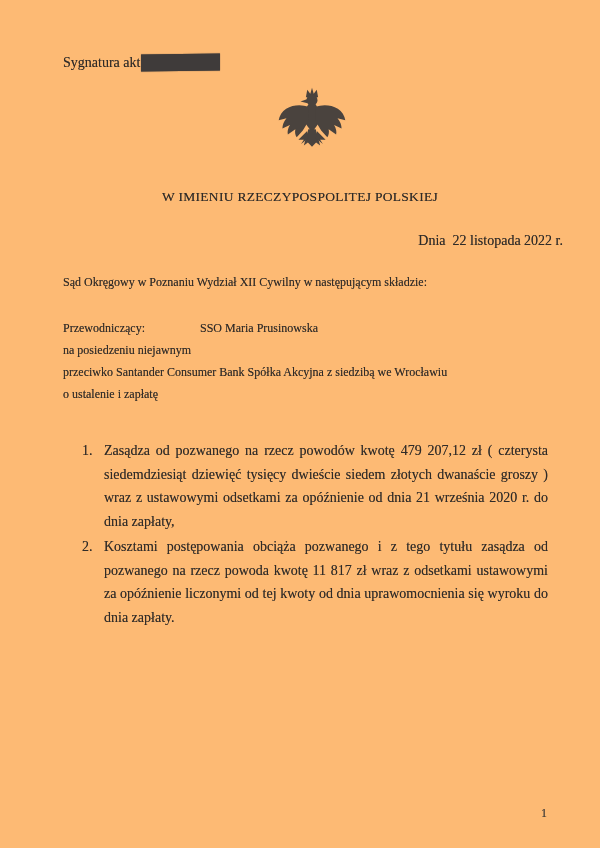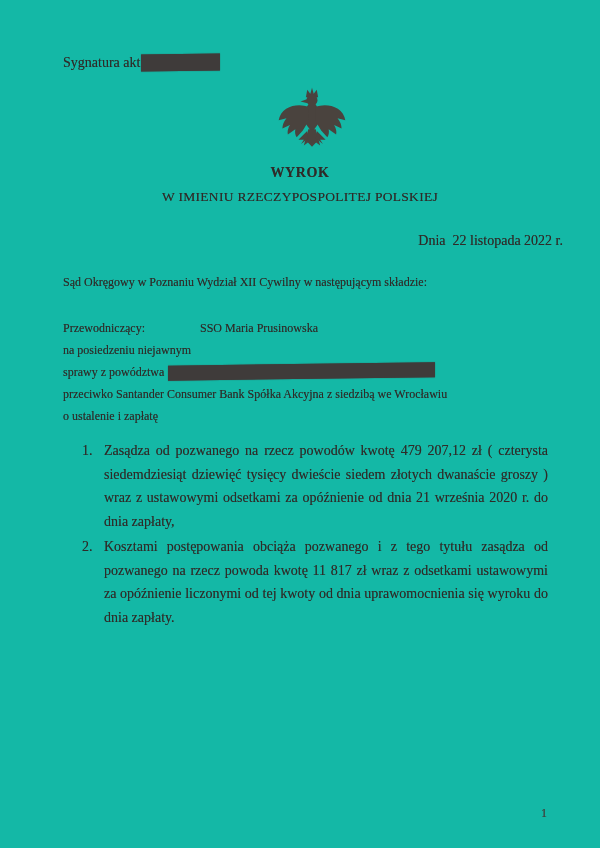--- a/index.html
+++ b/index.html
@@ -1,20 +1,20 @@
 <!DOCTYPE html>
 <html><head>
 <meta charset="utf-8">
 <style>
   html,body{margin:0;padding:0;background:#e8e8e8;}
   .page{
     position:relative;
     width:600px;height:848px;
     margin:0 auto;
-    background:#14b8a6;
+    background:#fdba74;
     font-family:"Liberation Serif", serif;
     color:#2f2b28;
     overflow:hidden;
     text-shadow:0 0 .4px rgba(47,43,40,.55);
   }
   .signature-row{
     position:absolute;top:54px;left:63px;
     font-size:14px;white-space:nowrap;
   }
   .redaction{
@@ -75,34 +75,30 @@
         <path d="M45 27 C40.5 33 38.5 43 40.5 55.5 L50 69 L59.5 55.5 C61.5 43 59.5 33 55 27 Z"></path>
         <path d="M45 31 C34 27.5 22 28 12 34 C6 38 2 44 1 51 L12.5 48 C8.5 53 6.5 58 6.5 63 L17.5 58 C14.5 63 13.5 68 14.5 72 L25.5 64 C24.5 69 25.5 73 27.5 76 L36.5 66 L45 52 Z"></path>
         <path d="M55 31 C66 27.5 78 28 88 34 C94 38 98 44 99 51 L87.5 48 C91.5 53 93.5 58 93.5 63 L82.5 58 C85.5 63 86.5 68 85.5 72 L74.5 64 C75.5 69 74.5 73 72.5 76 L63.5 66 L55 52 Z"></path>
         <path d="M44.5 64 L38 88 L44 83.5 L50 90 L56 83.5 L62 88 L55.5 64 Z"></path>
         <path d="M42.5 67 L30 79.5 L38 79.5 L34 86 L44.5 77.5 Z"></path>
         <path d="M57.5 67 L70 79.5 L62 79.5 L66 86 L55.5 77.5 Z"></path>
       </g>
     </svg>
   </div>
 
-  <div class="doc-title">WYROK</div>
   <div class="doc-subtitle">W IMIENIU RZECZYPOSPOLITEJ POLSKIEJ</div>
 
   <div class="date-line">Dnia  22 listopada 2022 r.</div>
 
   <div class="intro">
     <div class="line">Sąd Okręgowy w Poznaniu Wydział XII Cywilny w następującym składzie:</div>
     <div class="line">
       <span class="judge-label">Przewodniczący:</span><span>SSO Maria Prusinowska</span>
     </div>
     <div class="line">na posiedzeniu niejawnym</div>
-    <div class="line">
-      <span>sprawy z powództwa</span><span class="redaction plaintiff"></span>
-    </div>
     <div class="line">przeciwko Santander Consumer Bank Spółka Akcyjna z siedzibą we Wrocławiu</div>
     <div class="line">o ustalenie i zapłatę</div>
   </div>
 
   <ol class="rulings">
     <li>
       <span class="num">1.</span>
       <span>Zasądza od pozwanego na rzecz powodów kwotę 479 207,12 zł ( czterysta siedemdziesiąt dziewięć tysięcy dwieście siedem złotych dwanaście groszy ) wraz z ustawowymi odsetkami za opóźnienie od dnia 21 września 2020 r. do dnia zapłaty,</span>
     </li>
     <li>

